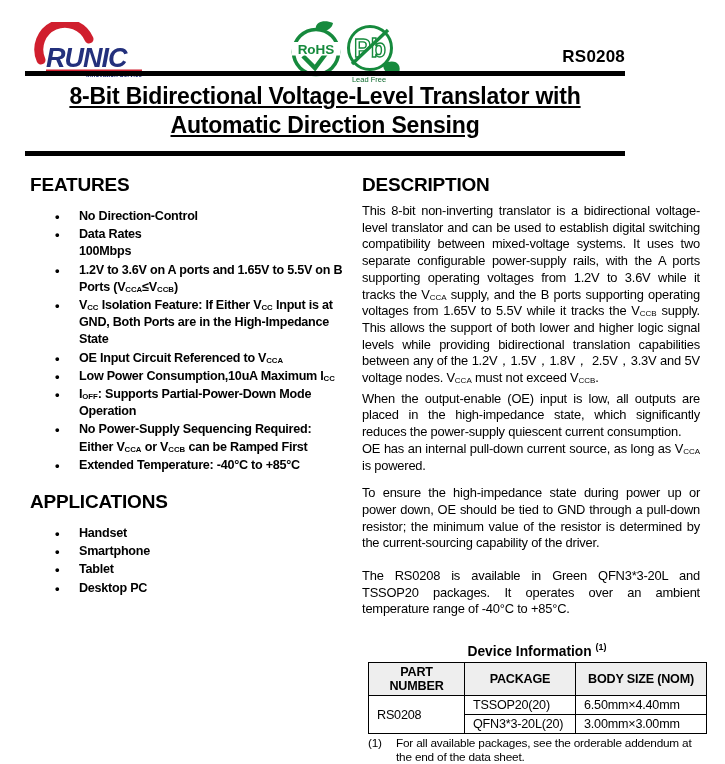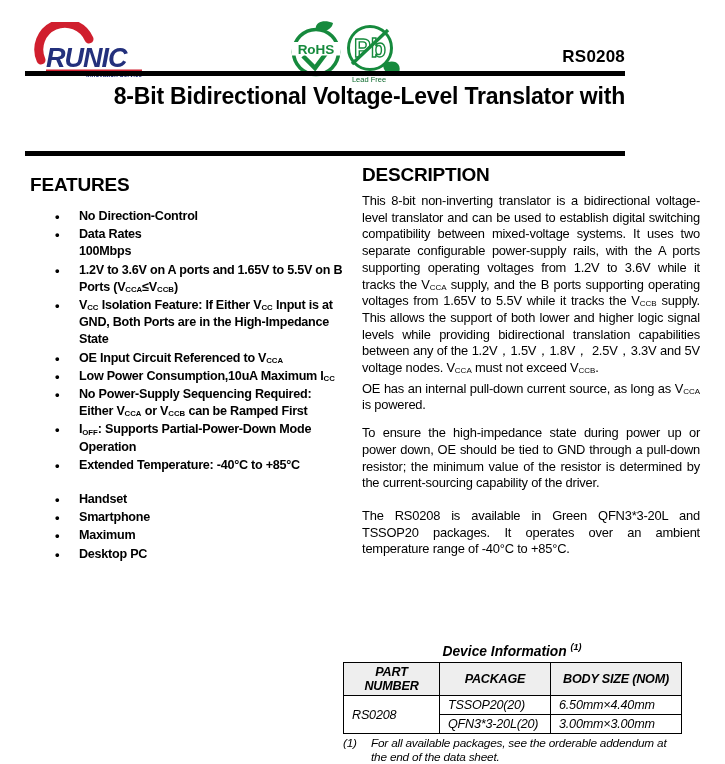--- a/index.html
+++ b/index.html
@@ -20,27 +20,28 @@
     position: absolute; right: 25px; top: 47px;
     font-size: 17px; font-weight: bold; letter-spacing: 0.2px;
   }
   .rule { position: absolute; left: 25px; right: 25px; height: 4.5px; background: #000; }
   .rule-top { top: 71px; }
   .rule-title-bottom { top: 151px; }
 
   
   .doc-title {
     position: absolute; top: 82px; left: 25px; right: 25px;
-    text-align: right; font-weight: bold; font-size: 23px; line-height: 29px;
+    text-align: center; font-weight: bold; font-size: 23px; line-height: 29px;
     letter-spacing: -0.2px;
+    text-decoration: underline;
   }
 
   
   .col-left  { position: absolute; left: 30px;  top: 170px; width: 325px; }
-  .col-right { position: absolute; left: 362px; top: 160px; width: 338px; }
+  .col-right { position: absolute; left: 362px; top: 170px; width: 338px; }
 
   h2.section-heading {
     font-size: 19px; font-weight: bold; letter-spacing: -0.2px; margin: 4px 0 7px 0;
   }
   ul.bullets { list-style: none; margin: 12px; }
   ul.bullets li {
     position: relative;
     padding-left: 37px;
     font-weight: bold;
     font-size: 12.6px;
@@ -60,21 +61,21 @@
     font-size: 12.9px; line-height: 16.7px;
     text-align: justify; letter-spacing: -0.2px;
   }
   p.para-gap-sm { margin-bottom: 4px; }
   p.para-gap-md { margin-bottom: 11px; }
   p.para-gap-lg { margin-bottom: 16px; }
   sub { font-size: 0.62em; line-height: 0; vertical-align: baseline; position: relative; top: 0.15em; letter-spacing: 0; }
   sup { font-size: 0.65em; line-height: 0; }
 
   
-  .device-info { position: absolute; left: 343px; top: 644px; width: 338px; font-style: italic; }
+  .device-info { position: absolute; left: 368px; top: 644px; width: 338px; }
   .device-info-title {
     text-align: center; font-weight: bold; font-size: 13.8px; margin-bottom: 3px;
   }
   table.dev-table { border-collapse: collapse; width: 100%; table-layout: fixed; }
   table.dev-table th, table.dev-table td {
     border: 1.4px solid #000;
     font-size: 12.6px;
     letter-spacing: -0.2px;
     padding: 2px 8px;
   }
@@ -128,51 +129,54 @@
       <text x="28" y="62" text-anchor="middle" font-size="7.5" fill="#0d6b2d">Lead Free</text>
     </svg>
   </div>
 
   <div class="part-no">RS0208</div>
 
   <div class="rule rule-top"></div>
 
   <div class="doc-title">
     <div>8-Bit Bidirectional Voltage-Level Translator with</div>
+    <div>Automatic Direction Sensing</div>
   </div>
 
   <div class="rule rule-title-bottom"></div>
 
   <div class="col-left">
     <h2 class="section-heading">FEATURES</h2>
     <ul class="bullets">
       <li>No Direction-Control</li>
       <li>Data Rates<br>100Mbps</li>
       <li>1.2V to 3.6V on A ports and 1.65V to 5.5V on B Ports (V<sub>CCA</sub>≤V<sub>CCB</sub>)</li>
       <li>V<sub>CC</sub> Isolation Feature: If Either V<sub>CC</sub> Input is at GND, Both Ports are in the High-Impedance State</li>
       <li>OE Input Circuit Referenced to V<sub>CCA</sub></li>
       <li>Low Power Consumption,10uA Maximum I<sub>CC</sub></li>
+      <li>I<sub>OFF</sub>: Supports Partial-Power-Down Mode Operation</li>
       <li>No Power-Supply Sequencing Required: Either V<sub>CCA</sub> or V<sub>CCB</sub> can be Ramped First</li>
-      <li>I<sub>OFF</sub>: Supports Partial-Power-Down Mode Operation</li>
       <li>Extended Temperature: -40°C to +85°C</li>
     </ul>
 
     <div class="applications-block">
+      <h2 class="section-heading">APPLICATIONS</h2>
       <ul class="bullets">
         <li>Handset</li>
         <li>Smartphone</li>
-        <li>Maximum</li>
+        <li>Tablet</li>
         <li>Desktop PC</li>
       </ul>
     </div>
   </div>
 
   <div class="col-right">
     <h2 class="section-heading">DESCRIPTION</h2>
     <p class="para-gap-sm">This 8-bit non-inverting translator is a bidirectional voltage-level translator and can be used to establish digital switching compatibility between mixed-voltage systems. It uses two separate configurable power-supply rails, with the A ports supporting operating voltages from 1.2V to 3.6V while it tracks the V<sub>CCA</sub> supply, and the B ports supporting operating voltages from 1.65V to 5.5V while it tracks the V<sub>CCB</sub> supply. This allows the support of both lower and higher logic signal levels while providing bidirectional translation capabilities between any of the 1.2V，1.5V，1.8V， 2.5V，3.3V and 5V voltage nodes. V<sub>CCA</sub> must not exceed V<sub>CCB</sub>.</p>
+    <p>When the output-enable (OE) input is low, all outputs are placed in the high-impedance state, which significantly reduces the power-supply quiescent current consumption.</p>
     <p class="para-gap-md">OE has an internal pull-down current source, as long as V<sub>CCA</sub> is powered.</p>
     <p class="para-gap-lg">To ensure the high-impedance state during power up or power down, OE should be tied to GND through a pull-down resistor; the minimum value of the resistor is determined by the current-sourcing capability of the driver.</p>
     <p>The RS0208 is available in Green QFN3*3-20L and TSSOP20 packages. It operates over an ambient temperature range of -40°C to +85°C.</p>
   </div>
 
   <div class="device-info">
     <div class="device-info-title">
       <span>Device Information</span>
       <sup>(1)</sup>
     </div>

